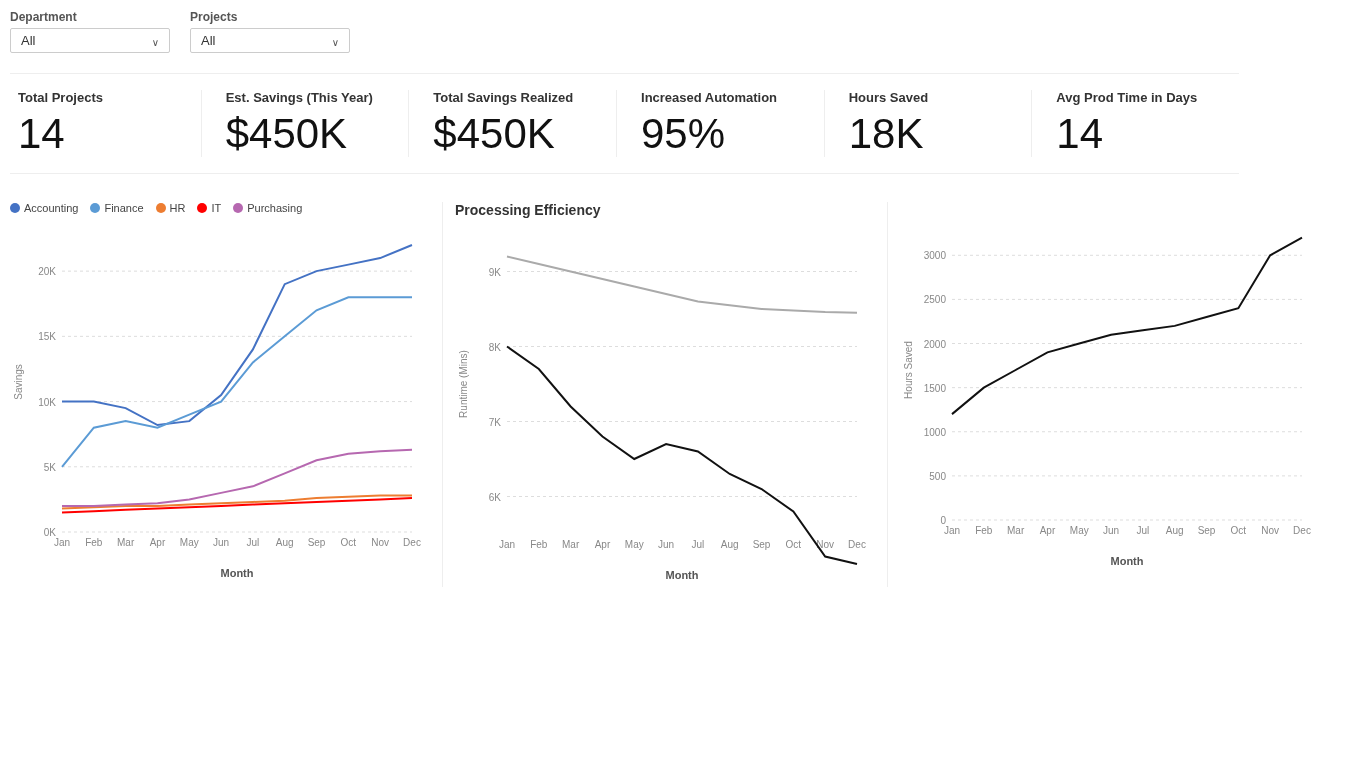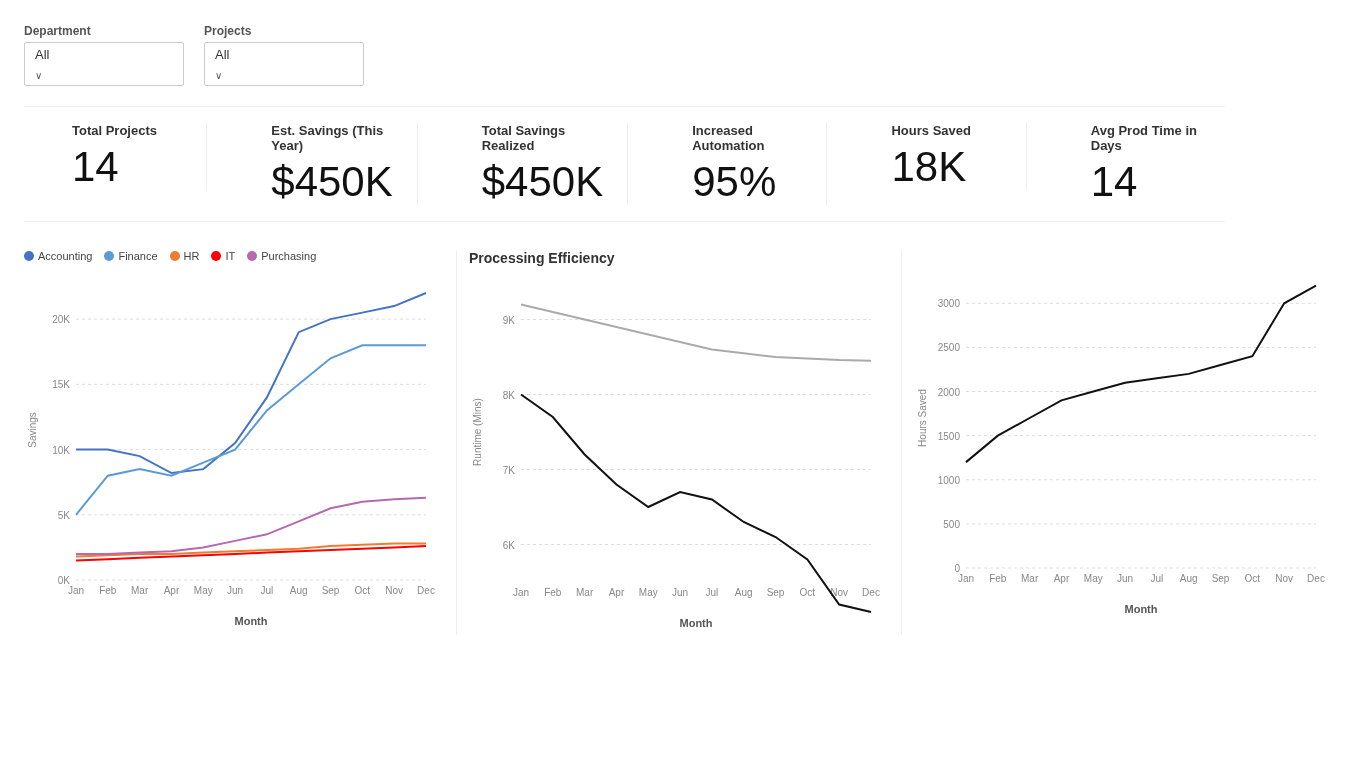--- a/index.html
+++ b/index.html
@@ -1,38 +1,38 @@
 <!DOCTYPE html>
 <html><head>
   <meta charset="utf-8">
   <style>
     * { box-sizing: border-box; margin: 0; padding: 0; }
     body { font-family: 'Segoe UI', Arial, sans-serif; background: #fff; color: #333; font-size: 13px; }
 
-    .dashboard { width: 1249px; min-height: 778px; padding: 24px; background: #fff; }
+    .dashboard { width: 1249px; min-height: 778px; padding: 10px; background: #fff; }
 
     
     .filters { display: flex; gap: 20px; margin-bottom: 20px; }
     .filter-group { display: flex; flex-direction: column; gap: 4px; }
     .filter-label { font-size: 12px; color: #555; font-weight: 600; }
     .filter-select {
-      display: flex; align-items: flex-start; gap: 8px;
+      display: flex; align-items: flex-end; gap: 8px;
       border: 1px solid #ccc; border-radius: 2px;
       padding: 4px 10px; width: 160px; cursor: pointer;
-      background: #fff; font-size: 13px; justify-content: space-between; flex-direction: column;
+      background: #fff; font-size: 13px; justify-content: space-between;
     }
     .chevron { font-size: 10px; color: #555; }
 
     
     .kpi-row {
       display: flex; align-items: flex-start;
       border-top: 1px solid #eee; border-bottom: 1px solid #eee;
       padding: 16px 0; margin-bottom: 28px; gap: 0;
     }
-    .kpi-item { flex: 1; padding: 0 24px; border-right: 1px solid #eee; margin-left: 40px; }
+    .kpi-item { flex: 1; padding: 0 24px; border-right: 1px solid #eee; }
     .kpi-item:first-child { padding-left: 8px; }
     .kpi-item:last-child { border-right: none; }
     .kpi-label { font-size: 13px; font-weight: 700; color: #333; margin-bottom: 6px; }
     .kpi-value { font-size: 42px; font-weight: 400; color: #111; line-height: 1.1; }
 
     
     .charts-row { display: flex; gap: 0; }
     .chart-panel { flex: 1; padding: 0 12px; border-right: 1px solid #eee; }
     .chart-panel:first-child { padding-left: 0; }
     .chart-panel:last-child { border-right: none; }

